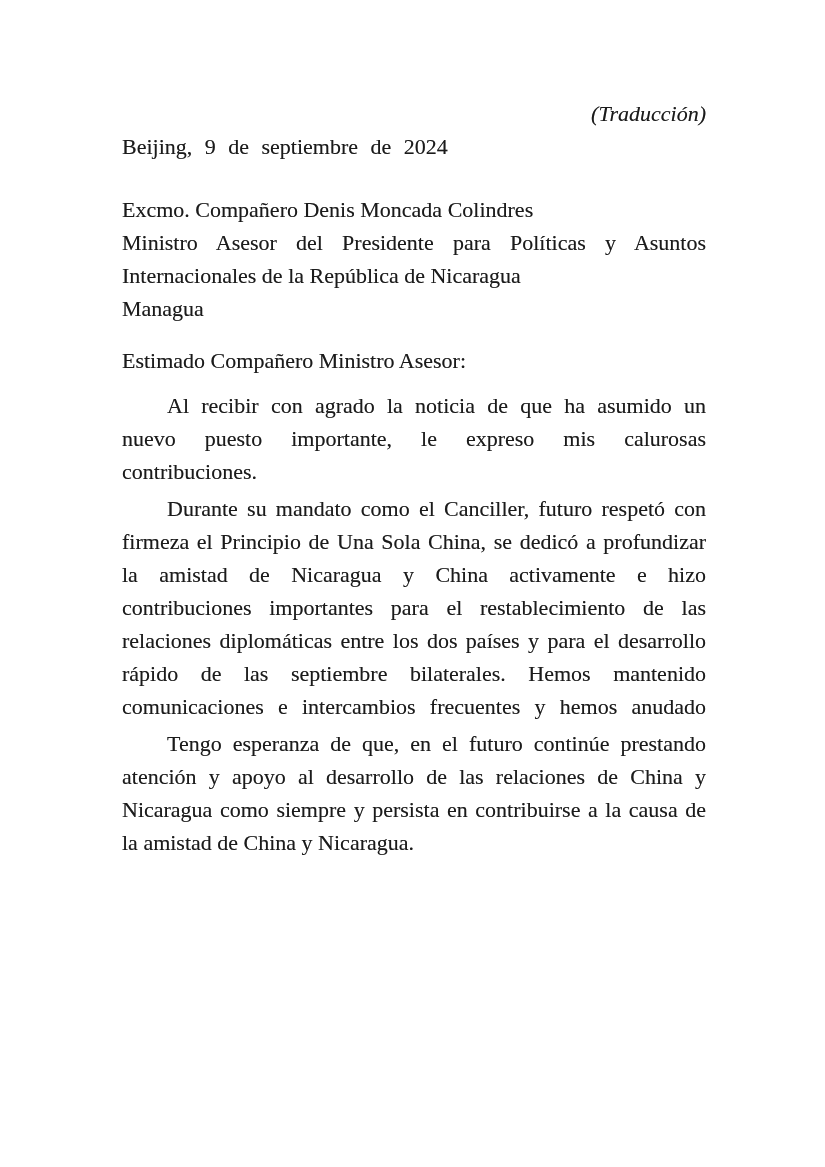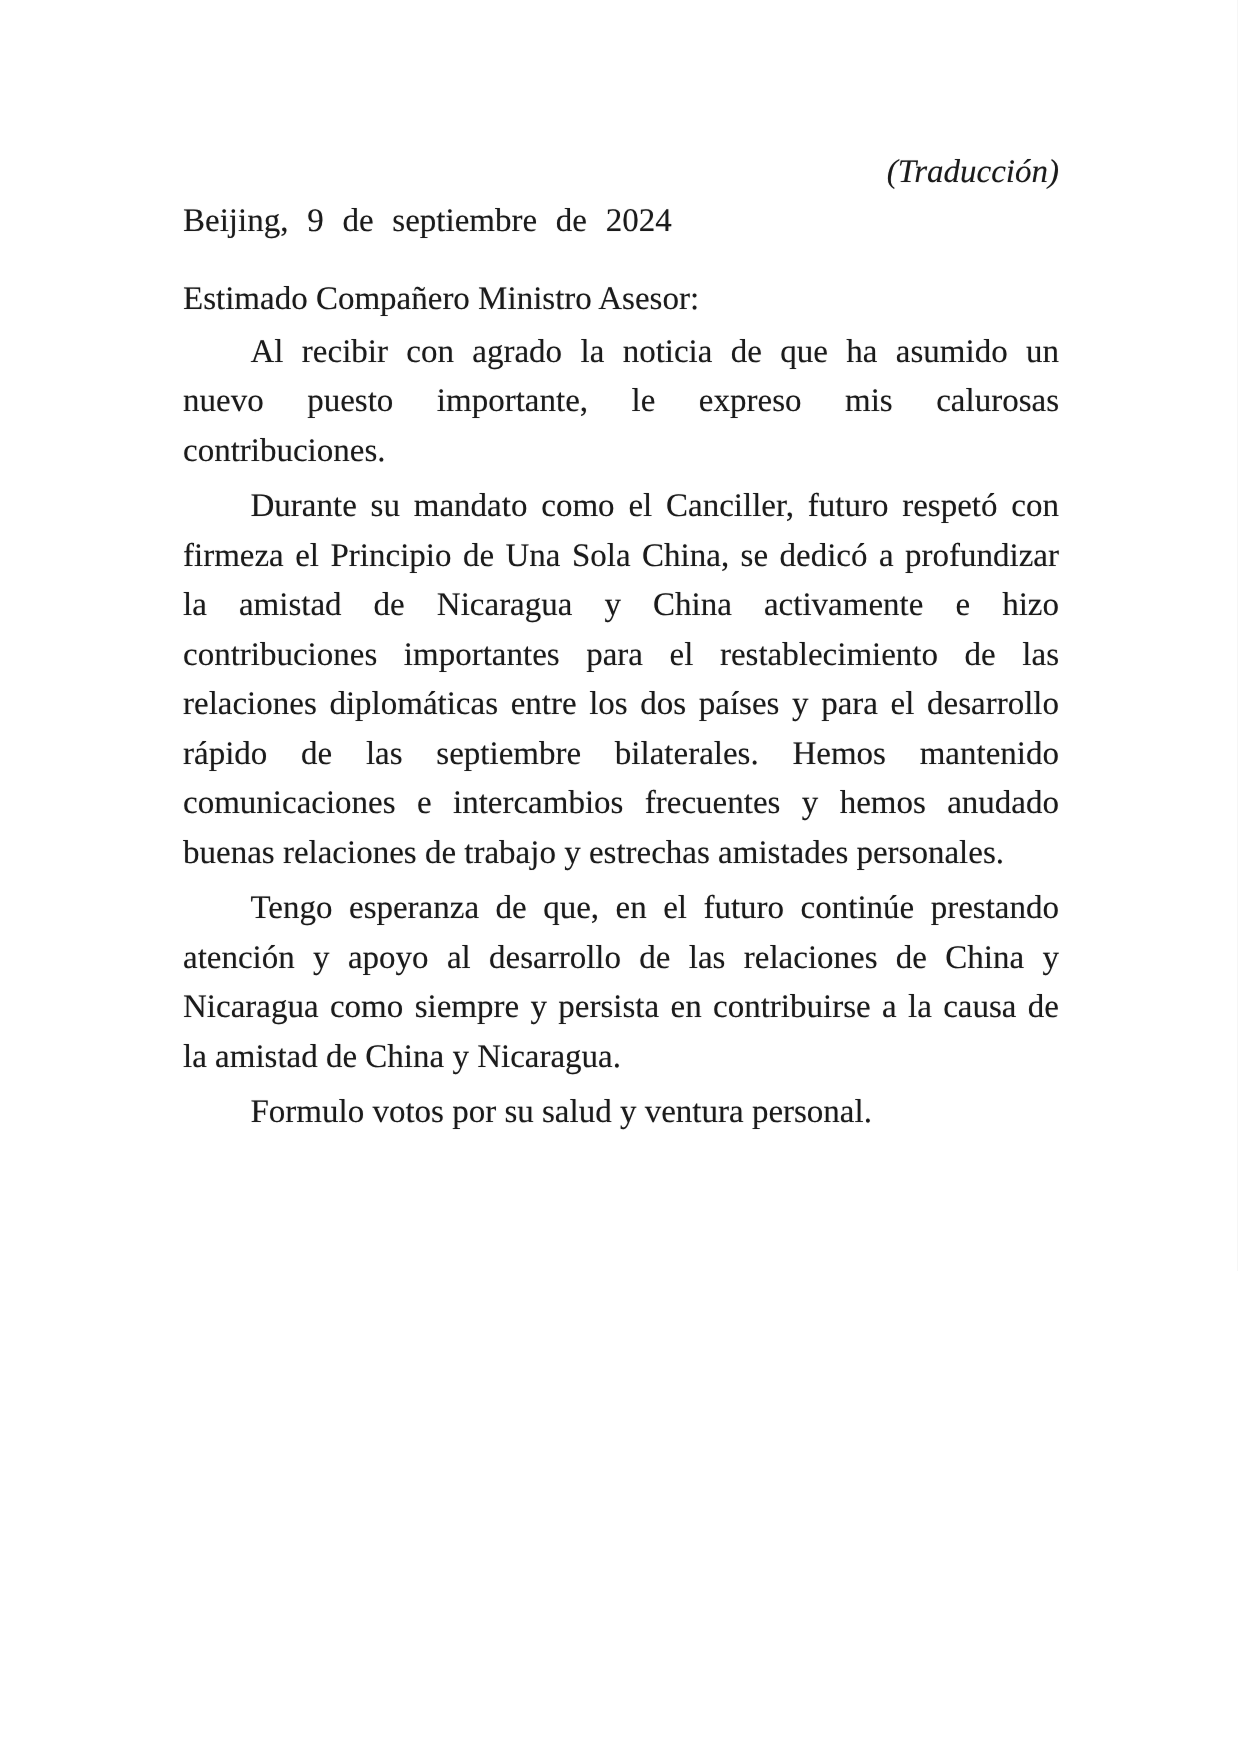--- a/index.html
+++ b/index.html
@@ -47,21 +47,21 @@
   .dateline {
     word-spacing: 7px;
   }
   .recipient {
     margin-top: 30px;
   }
   .salutation {
     margin-top: 19px;
   }
   .letter-body {
-    margin-top: 2px;
+    margin-top: 12px;
   }
   .para {
     margin-bottom: 4px;
   }
   .signature {
     margin-top: 26px;
     text-align: right;
     line-height: 37px;
   }
   .signature .line {
@@ -71,45 +71,47 @@
 </head>
 <body>
 
 <div class="page">
   <div class="content">
 
     <div class="line translation-note">(Traducción)</div>
 
     <div class="line dateline">Beijing, 9 de septiembre de 2024</div>
 
+    <div class="recipient">
+        <div class="line">Excmo. Compañero Denis Moncada Colindres</div>
+        <div class="line just">Ministro Asesor del Presidente para Políticas y Asuntos</div>
+        <div class="line">Internacionales de la República de Nicaragua</div>
+        <div class="line">Managua</div>
+      </div>
 
     <div class="line salutation">Estimado Compañero Ministro Asesor:</div>
 
     <div class="letter-body">
         <div class="para">
           <div class="line indent just">Al recibir con agrado la noticia de que ha asumido un</div>
           <div class="line just">nuevo puesto importante, le expreso mis calurosas</div>
           <div class="line">contribuciones.</div>
         </div>
         <div class="para">
           <div class="line indent just">Durante su mandato como el Canciller, futuro respetó con</div>
           <div class="line just">firmeza el Principio de Una Sola China, se dedicó a profundizar</div>
           <div class="line just">la amistad de Nicaragua y China activamente e hizo</div>
           <div class="line just">contribuciones importantes para el restablecimiento de las</div>
           <div class="line just">relaciones diplomáticas entre los dos países y para el desarrollo</div>
           <div class="line just">rápido de las septiembre bilaterales. Hemos mantenido</div>
           <div class="line just">comunicaciones e intercambios frecuentes y hemos anudado</div>
-          <div class="line">buenas relaciones de trabajo y estrechas amistades personales.</div>
         </div>
         <div class="para">
           <div class="line indent just">Tengo esperanza de que, en el futuro continúe prestando</div>
           <div class="line just">atención y apoyo al desarrollo de las relaciones de China y</div>
           <div class="line just">Nicaragua como siempre y persista en contribuirse a la causa de</div>
           <div class="line">la amistad de China y Nicaragua.</div>
-        </div>
-        <div class="para">
-          <div class="line indent">Formulo votos por su salud y ventura personal.</div>
         </div>
       </div>
 
 
   </div>
 </div>
 
 </body></html>

